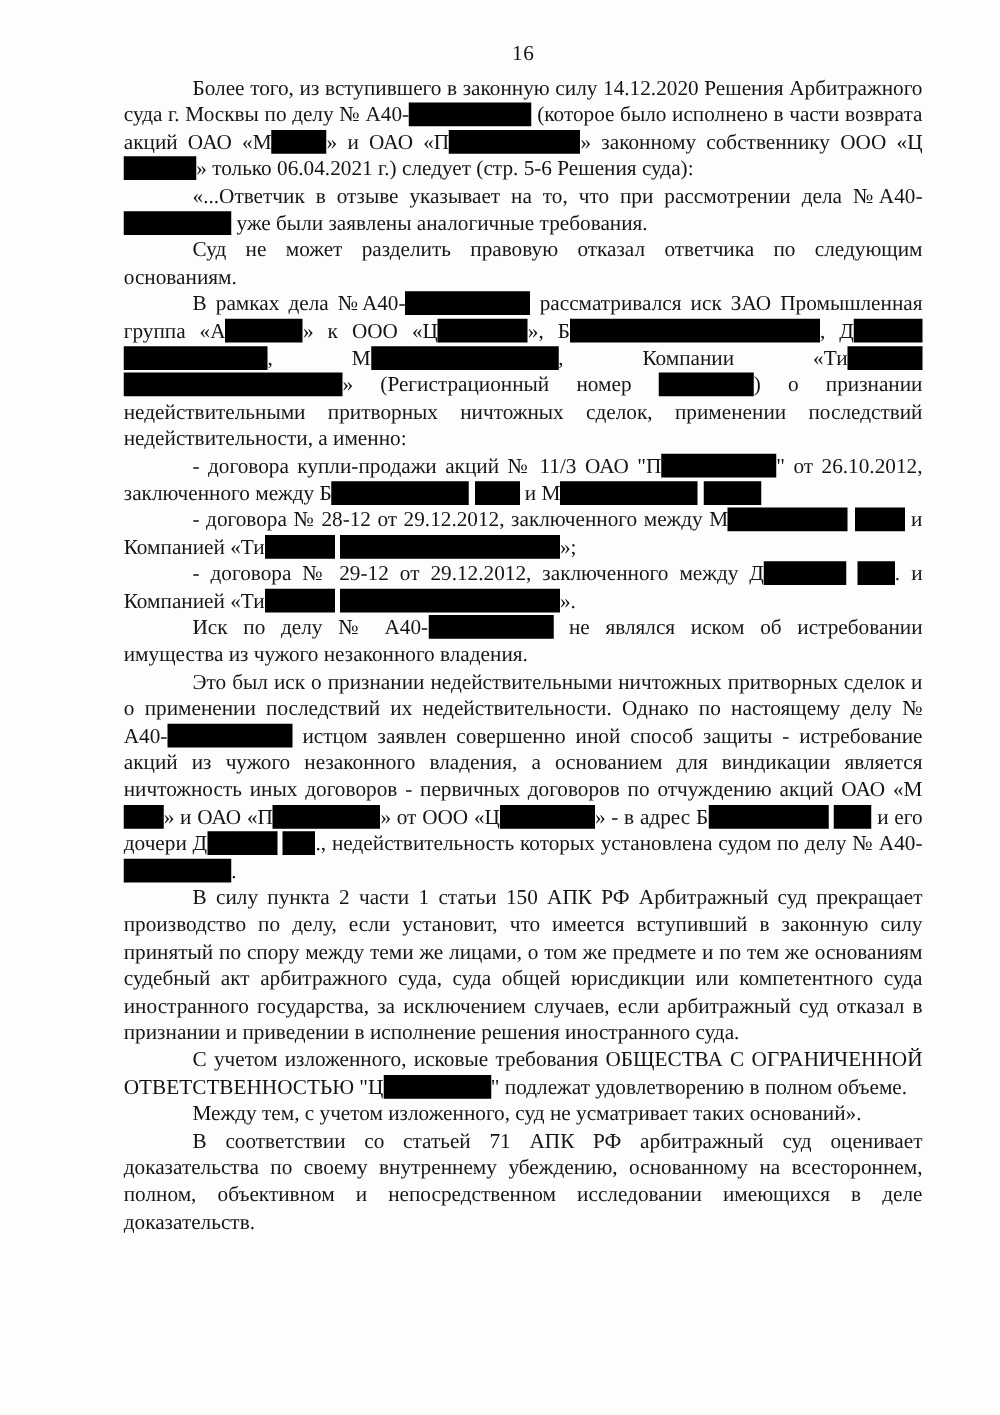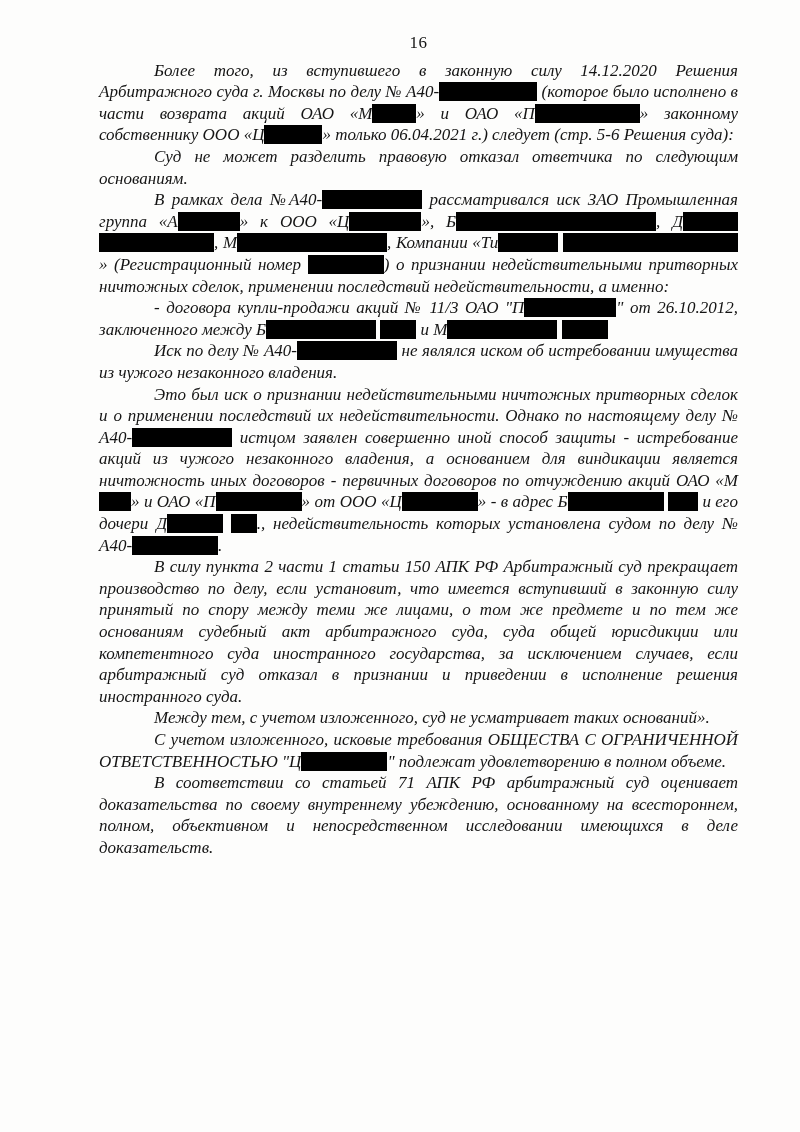--- a/index.html
+++ b/index.html
@@ -22,40 +22,42 @@
   }
   .page-number {
     text-align: center;
     margin: 0 0 6px 0;
     letter-spacing: 0.5px;
   }
   .doc-body p {
     margin: 0;
     text-align: justify;
     text-indent: 55px;
-    font-style: italic;
   }
   .redact {
     display: inline-block;
     background: #000000;
     height: 19px;
     vertical-align: -4px;
     border-radius: 0;
   }
 </style>
 </head>
 <body>
 
 <div class="page">
   <div class="page-number">16</div>
   <div class="doc-body">
       <p>Более того, из вступившего в законную силу 14.12.2020 Решения Арбитражного суда г. Москвы по делу № А40-<span class="redact" style="width: 98px; background: rgb(0, 0, 0);"></span> (которое было исполнено в части возврата акций ОАО «М<span class="redact" style="width: 44px; background: rgb(0, 0, 0);"></span>» и ОАО «П<span class="redact" style="width: 105px; background: rgb(0, 0, 0);"></span>» законному собственнику ООО «Ц<span class="redact" style="width: 58px; background: rgb(0, 0, 0);"></span>» только 06.04.2021 г.) следует (стр. 5-6 Решения суда):</p>
+      <p>«...Ответчик в отзыве указывает на то, что при рассмотрении дела №А40-<span class="redact" style="width: 86px; background: rgb(0, 0, 0);"></span> уже были заявлены аналогичные требования.</p>
       <p>Суд не может разделить правовую отказал ответчика по следующим основаниям.</p>
       <p>В рамках дела №А40-<span class="redact" style="width: 100px; background: rgb(0, 0, 0);"></span> рассматривался иск ЗАО Промышленная группа «А<span class="redact" style="width: 62px; background: rgb(0, 0, 0);"></span>» к ООО «Ц<span class="redact" style="width: 72px; background: rgb(0, 0, 0);"></span>», Б<span class="redact" style="width: 200px; background: rgb(0, 0, 0);"></span>, Д<span class="redact" style="width: 55px; background: rgb(0, 0, 0);"></span> <span class="redact" style="width: 115px; background: rgb(0, 0, 0);"></span>, М<span class="redact" style="width: 150px; background: rgb(0, 0, 0);"></span>, Компании «Ти<span class="redact" style="width: 60px; background: rgb(0, 0, 0);"></span> <span class="redact" style="width: 175px; background: rgb(0, 0, 0);"></span>» (Регистрационный номер <span class="redact" style="width: 76px; background: rgb(0, 0, 0);"></span>) о признании недействительными притворных ничтожных сделок, применении последствий недействительности, а именно:</p>
       <p>- договора купли-продажи акций № 11/3 ОАО "П<span class="redact" style="width: 92px; background: rgb(0, 0, 0);"></span>" от 26.10.2012, заключенного между Б<span class="redact" style="width: 110px; background: rgb(0, 0, 0);"></span> <span class="redact" style="width: 36px; background: rgb(0, 0, 0);"></span> и М<span class="redact" style="width: 110px; background: rgb(0, 0, 0);"></span> <span class="redact" style="width: 46px; background: rgb(0, 0, 0);"></span></p>
+      <p>- договора № 28-12 от 29.12.2012, заключенного между М<span class="redact" style="width: 96px; background: rgb(0, 0, 0);"></span> <span class="redact" style="width: 40px; background: rgb(0, 0, 0);"></span> и Компанией «Ти<span class="redact" style="width: 56px; background: rgb(0, 0, 0);"></span> <span class="redact" style="width: 176px; background: rgb(0, 0, 0);"></span>»;</p>
+      <p>- договора № 29-12 от 29.12.2012, заключенного между Д<span class="redact" style="width: 66px; background: rgb(0, 0, 0);"></span> <span class="redact" style="width: 30px; background: rgb(0, 0, 0);"></span>. и Компанией «Ти<span class="redact" style="width: 56px; background: rgb(0, 0, 0);"></span> <span class="redact" style="width: 176px; background: rgb(0, 0, 0);"></span>».</p>
       <p>Иск по делу № А40-<span class="redact" style="width: 100px; background: rgb(0, 0, 0);"></span> не являлся иском об истребовании имущества из чужого незаконного владения.</p>
       <p>Это был иск о признании недействительными ничтожных притворных сделок и о применении последствий их недействительности. Однако по настоящему делу № А40-<span class="redact" style="width: 100px; background: rgb(0, 0, 0);"></span> истцом заявлен совершенно иной способ защиты - истребование акций из чужого незаконного владения, а основанием для виндикации является ничтожность иных договоров - первичных договоров по отчуждению акций ОАО «М<span class="redact" style="width: 32px; background: rgb(0, 0, 0);"></span>» и ОАО «П<span class="redact" style="width: 86px; background: rgb(0, 0, 0);"></span>» от ООО «Ц<span class="redact" style="width: 76px; background: rgb(0, 0, 0);"></span>» - в адрес Б<span class="redact" style="width: 96px; background: rgb(0, 0, 0);"></span> <span class="redact" style="width: 30px; background: rgb(0, 0, 0);"></span> и его дочери Д<span class="redact" style="width: 56px; background: rgb(0, 0, 0);"></span> <span class="redact" style="width: 26px; background: rgb(0, 0, 0);"></span>., недействительность которых установлена судом по делу № А40-<span class="redact" style="width: 86px; background: rgb(0, 0, 0);"></span>.</p>
       <p>В силу пункта 2 части 1 статьи 150 АПК РФ Арбитражный суд прекращает производство по делу, если установит, что имеется вступивший в законную силу принятый по спору между теми же лицами, о том же предмете и по тем же основаниям судебный акт арбитражного суда, суда общей юрисдикции или компетентного суда иностранного государства, за исключением случаев, если арбитражный суд отказал в признании и приведении в исполнение решения иностранного суда.</p>
+      <p>С учетом изложенного, исковые требования ОБЩЕСТВА С ОГРАНИЧЕННОЙ ОТВЕТСТВЕННОСТЬЮ "Ц<span class="redact" style="width: 86px; background: rgb(0, 0, 0);"></span>" подлежат удовлетворению в полном объеме.</p>
       <p>Между тем, с учетом изложенного, суд не усматривает таких оснований».</p>
-      <p>С учетом изложенного, исковые требования ОБЩЕСТВА С ОГРАНИЧЕННОЙ ОТВЕТСТВЕННОСТЬЮ "Ц<span class="redact" style="width: 86px; background: rgb(0, 0, 0);"></span>" подлежат удовлетворению в полном объеме.</p>
       <p>В соответствии со статьей 71 АПК РФ арбитражный суд оценивает доказательства по своему внутреннему убеждению, основанному на всестороннем, полном, объективном и непосредственном исследовании имеющихся в деле доказательств.</p>
     </div>
 </div>
 
 </body></html>

